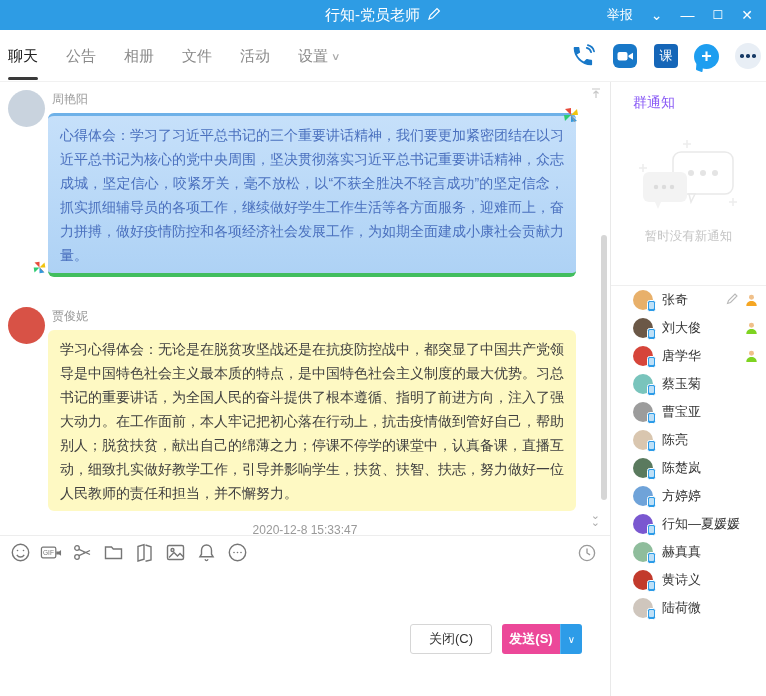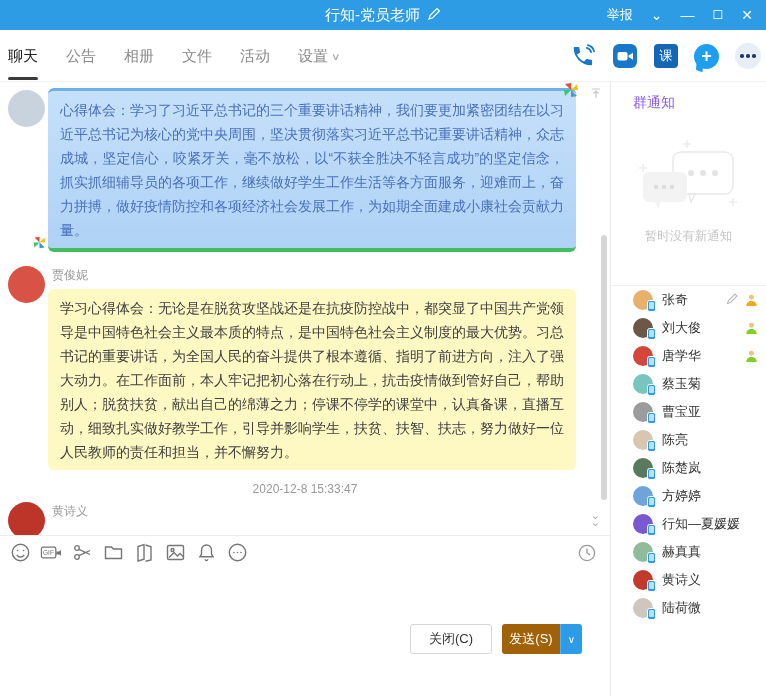--- a/index.html
+++ b/index.html
@@ -52,21 +52,21 @@
 
   
   .toolbar { position:absolute; left:0; top:505px; width:610px; height:34px; border-top:1px solid #EDEDED; display:flex; align-items:center; gap:9px; padding-left:9px; background:#fff; }
   .tool-ic { width:22px; height:22px; display:flex; align-items:center; justify-content:center; cursor:pointer; }
   .tool-right { position:absolute; right:12px; top:6px; }
   .input-wrap { position:absolute; left:0; top:539px; width:610px; height:127px; }
   .input-wrap textarea { width:100%; height:100%; border:none; outline:none; resize:none; font-family:inherit; font-size:14px; padding:6px 10px; }
   .footer-btns { position:absolute; left:0; top:594px; width:610px; display:flex; justify-content:flex-end; gap:10px; padding-right:28px; }
   .btn-close { width:82px; height:30px; background:#fff; border:1px solid #D6D6D6; border-radius:3px; font-size:13px; color:#333; display:flex; align-items:center; justify-content:center; cursor:pointer; }
   .btn-send { display:flex; height:30px; border-radius:3px; overflow:hidden; cursor:pointer; }
-  .send-main { width:58px; background:#a16207; color:#fff; font-size:13px; display:flex; align-items:center; justify-content:center; }
+  .send-main { width:58px; background:#ec4899; color:#fff; font-size:13px; display:flex; align-items:center; justify-content:center;font-weight:bold; }
   .send-drop { width:22px; background:#2D9CE8; border-left:1px solid #55B1EF; color:#fff; font-size:10px; display:flex; align-items:center; justify-content:center; }
 
   
   .notice-title { font-size:14px; color:#8b5cf6; padding:12px 0 0 22px; }
   .notice-empty { text-align:center; }
   .notice-empty svg { margin:22px auto 4px; display:block; }
   .notice-empty-text { font-size:12.5px; color:#C5C5C5; }
   .side-divider { border-top:1px solid #EFEFEF; margin-top:40px; }
   .members-head { display:flex; align-items:center; padding:11px 12px 6px 22px; }
   .members-label { font-size:14px; color:#333; }
@@ -160,20 +160,21 @@
             <i></i>
           </div>
       </div>
     </div>
 
     <div class="chat-col">
       <div class="chat-area">
 
         <div class="msg">
           <div class="avatar36" style="background: rgb(201, 211, 222);"></div>
+          <div class="sender">周艳阳</div>
           <div class="bubble bubble-blue">
             <span>心得体会：学习了习近平总书记的三个重要讲话精神，我们要更加紧密团结在以习近平总书记为核心的党中央周围，坚决贯彻落实习近平总书记重要讲话精神，众志成城，坚定信心，咬紧牙关，毫不放松，以“不获全胜决不轻言成功”的坚定信念，抓实抓细辅导员的各项工作，继续做好学生工作生活等各方面服务，迎难而上，奋力拼搏，做好疫情防控和各项经济社会发展工作，为如期全面建成小康社会贡献力量。</span>
             <span class="pinwheel pin-tr">
               <svg width="18" height="18" viewBox="0 0 18 18">
                   <path d="M9 9L3 3l6-1z" fill="#E74C3C"></path>
                   <path d="M9 9l6-6 1 6z" fill="#F1C40F"></path>
                   <path d="M9 9l6 6-6 1z" fill="#3498DB"></path>
                   <path d="M9 9L3 15l-1-6z" fill="#2ECC71"></path>
                   <path d="M9 9l4 7" stroke="#999" stroke-width="1"></path>
                 </svg>
@@ -183,21 +184,21 @@
                   <path d="M9 9L3 3l6-1z" fill="#E74C3C"></path>
                   <path d="M9 9l6-6 1 6z" fill="#F1C40F"></path>
                   <path d="M9 9l6 6-6 1z" fill="#3498DB"></path>
                   <path d="M9 9L3 15l-1-6z" fill="#2ECC71"></path>
                   <path d="M9 9l5 5" stroke="#999" stroke-width="1"></path>
                 </svg>
             </span>
           </div>
         </div>
 
-        <div class="msg" style="margin-top:12px;">
+        <div class="msg" style="margin-top:28px;">
           <div class="avatar36" style="background: rgb(216, 82, 70);"></div>
           <div class="sender">贾俊妮</div>
           <div class="bubble bubble-gray"><span>学习心得体会：无论是在脱贫攻坚战还是在抗疫防控战中，都突显了中国共产党领导是中国特色社会主义最本质的特点，是中国特色社会主义制度的最大优势。习总书记的重要讲话，为全国人民的奋斗提供了根本遵循、指明了前进方向，注入了强大动力。在工作面前，本人牢记把初心落在行动上，抗击疫情做到管好自己，帮助别人；脱贫扶贫，献出自己的绵薄之力；停课不停学的课堂中，认真备课，直播互动，细致扎实做好教学工作，引导并影响学生，扶贫、扶智、扶志，努力做好一位人民教师的责任和担当，并不懈努力。</span></div>
         </div>
 
         <div class="timestamp">2020-12-8 15:33:47</div>
 
         <div class="msg" style="margin-top:2px;">
           <div class="avatar36" style="background: rgb(189, 52, 40);"></div>
           <div class="sender">黄诗义</div>

